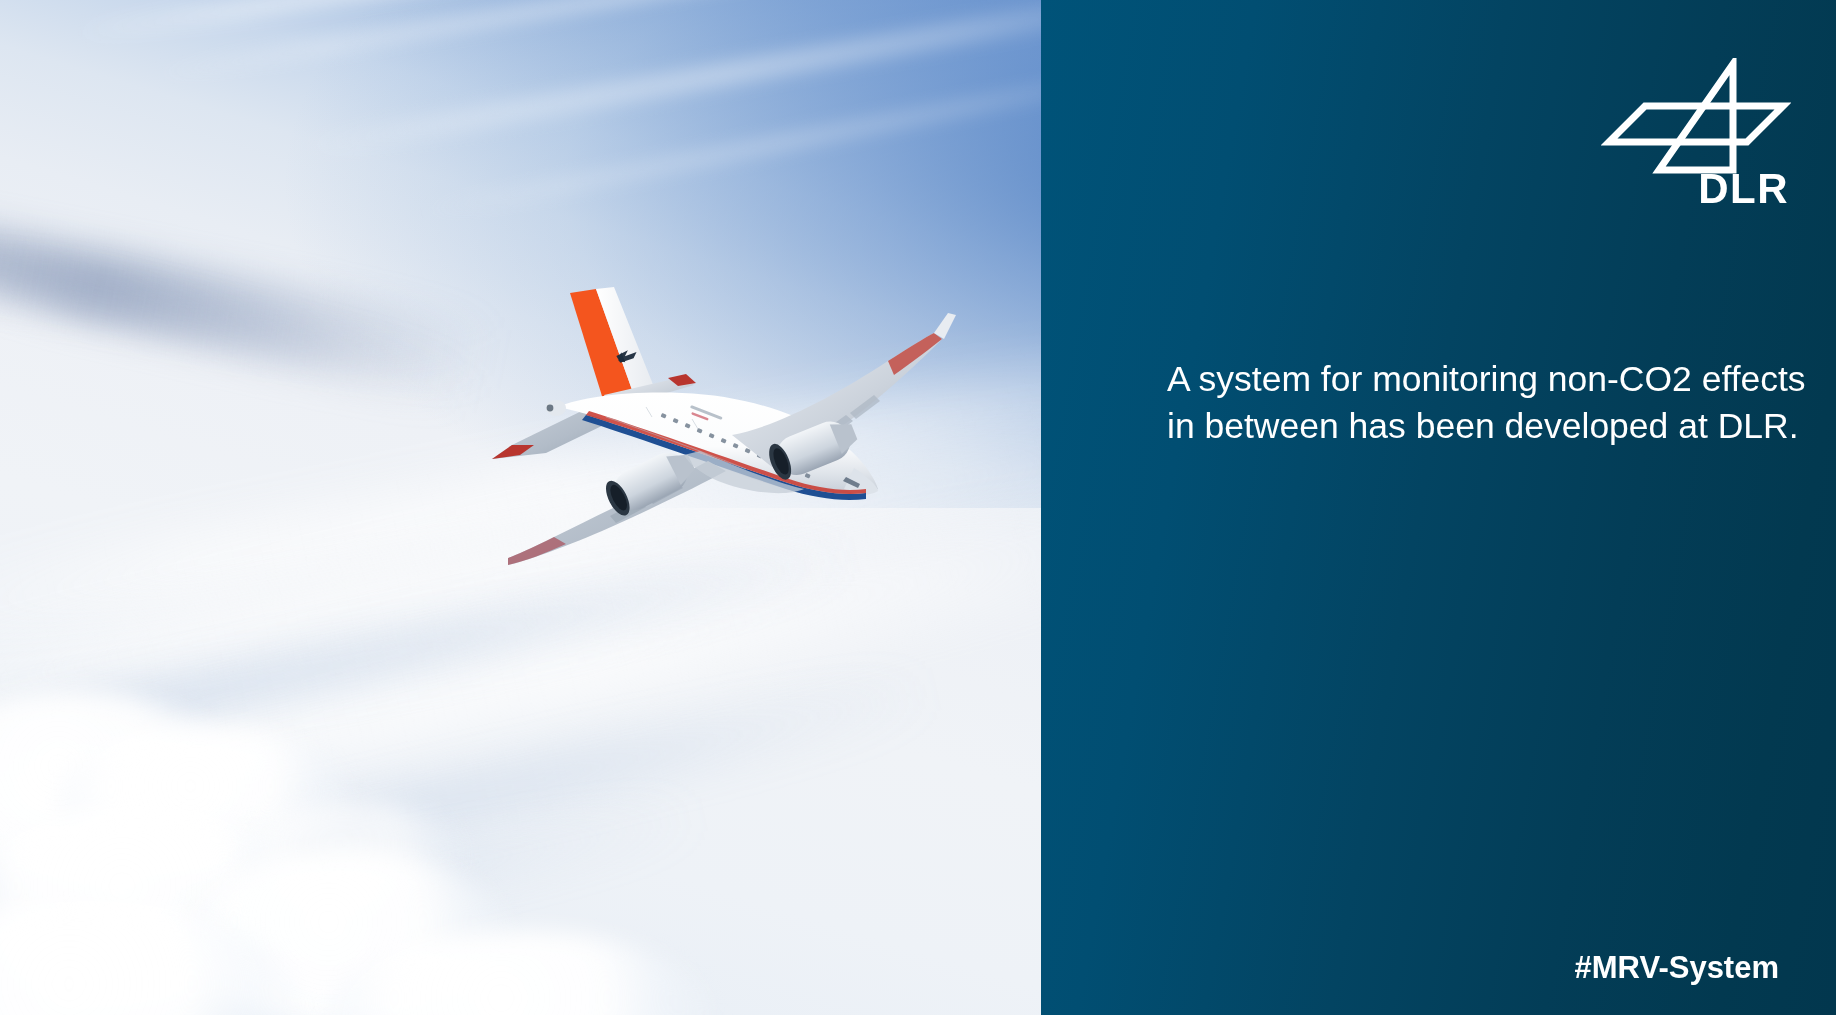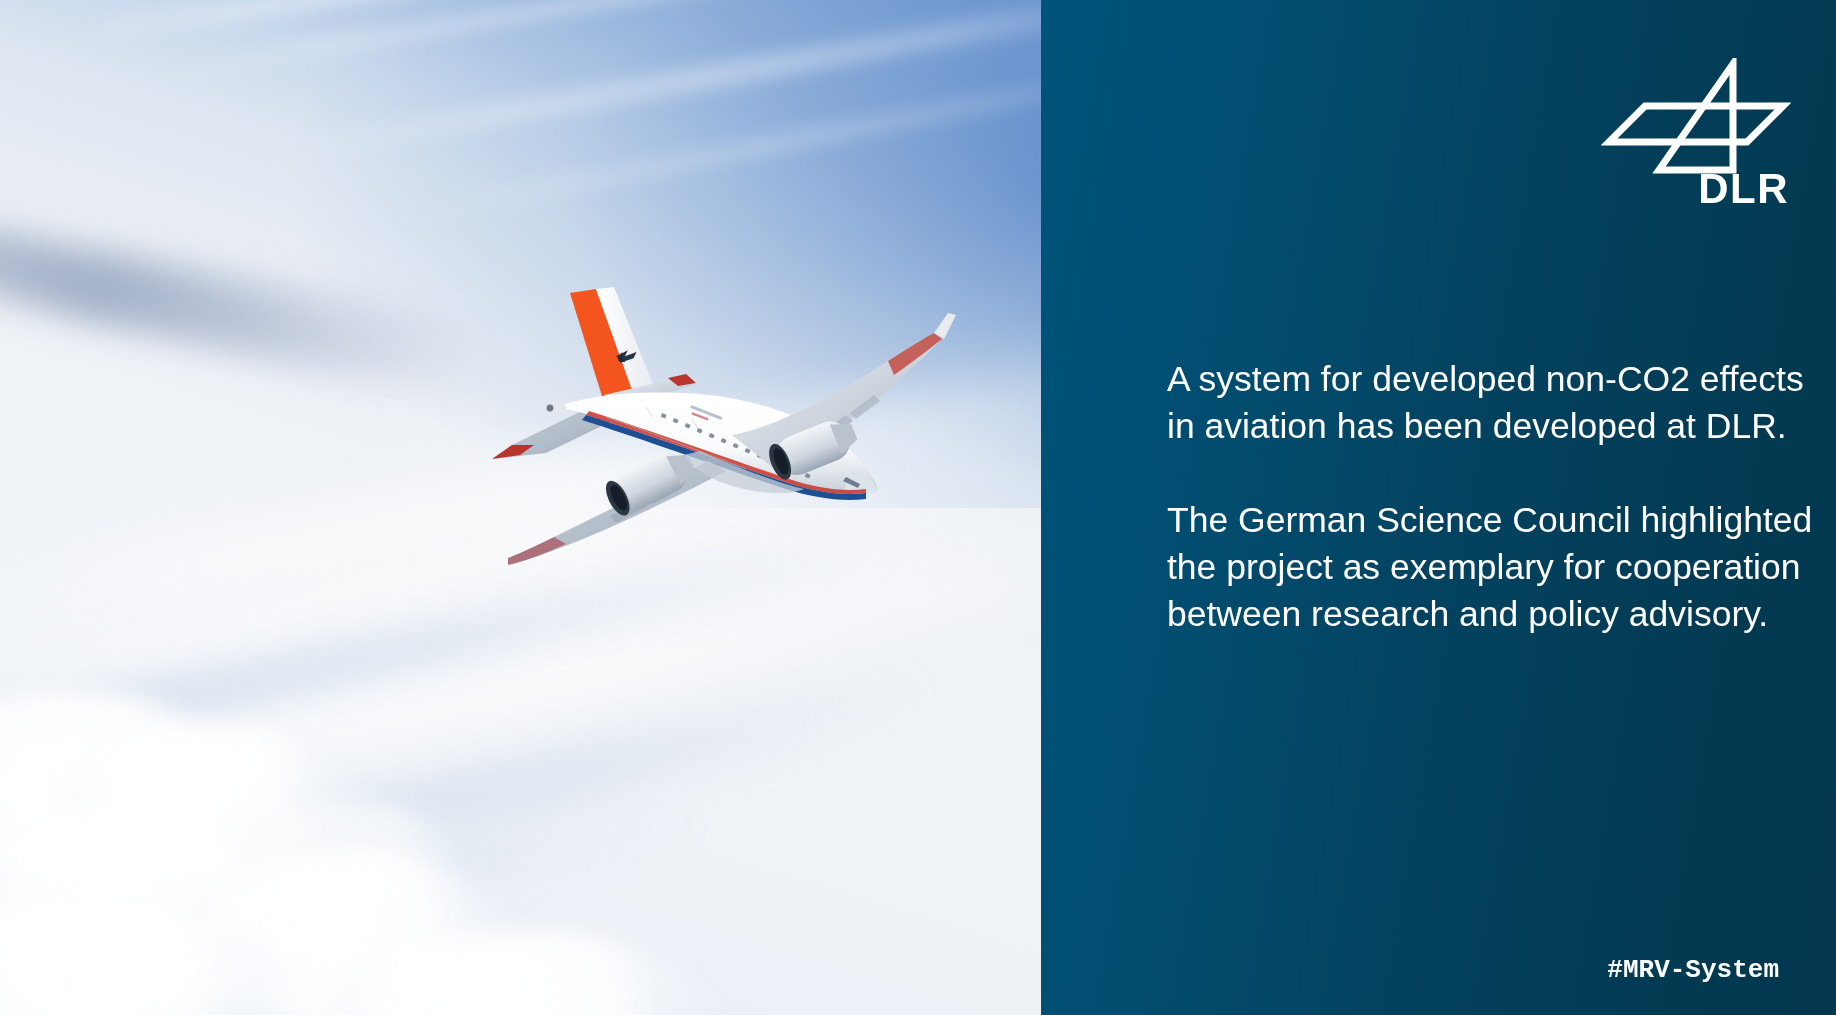--- a/index.html
+++ b/index.html
@@ -226,22 +226,22 @@
     font-weight: 400;
   }
   .copy-para { margin: 0; }
   .copy-gap { height: 47px; }
 
   .hashtag {
     position: absolute;
     right: 57px;
     bottom: 32px;
     color: #ffffff;
-    font-family: Liberation Mono, monospace;
-    font-size: 26px;
+    font-family: Liberation Sans, sans-serif;
+    font-size: 31px;
     font-weight: bold;
     line-height: 1;
   }
 </style>
 </head>
 <body>
 
 <div class="canvas">
 
   <div class="photo-pane">
@@ -416,21 +416,20 @@
             <path d="M8 84 L44 48 L182 48 L146 84 Z"></path>
 
             <path d="M132 6 L132 112 L58 112 Z"></path>
           </g>
         </svg>
       </div>
       <div class="logo-word">DLR</div>
     </div>
 
     <div class="copy-block">
-      <p class="copy-para">A system for developed non-CO2 effects in aviation has been developed at DLR.</p>
+      <p class="copy-para">A system for monitoring non-CO2 effects in between has been developed at DLR.</p>
       <div class="copy-gap"></div>
-      <p class="copy-para">The German Science Council highlighted the project as exemplary for cooperation between research and policy advisory.</p>
     </div>
 
     <div class="hashtag">#MRV-System</div>
   </div>
 
 </div>
 
 </body></html>

